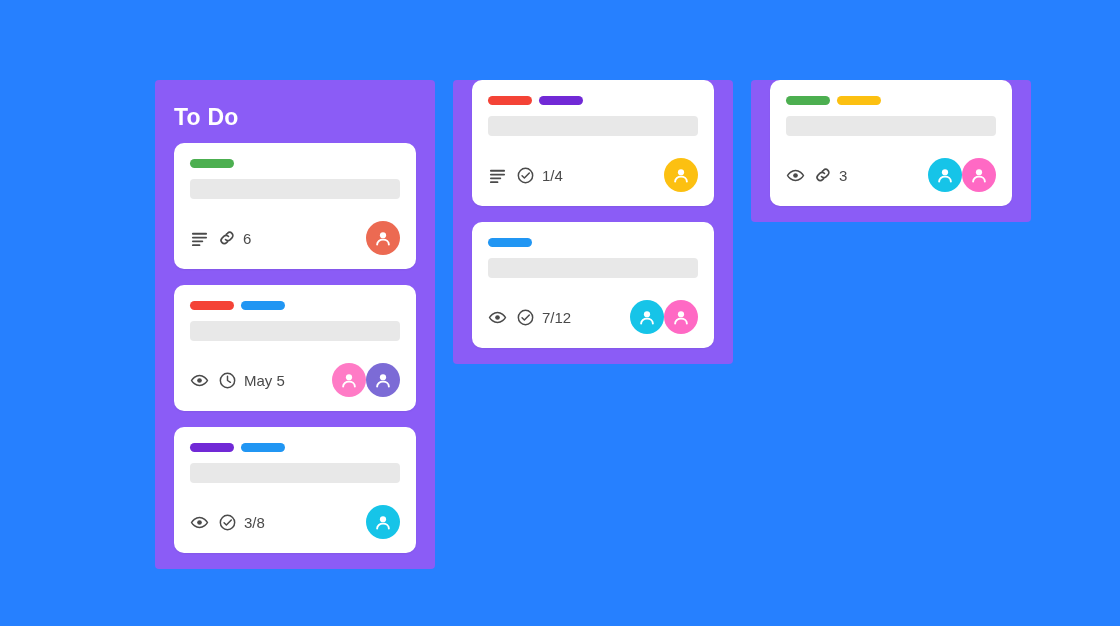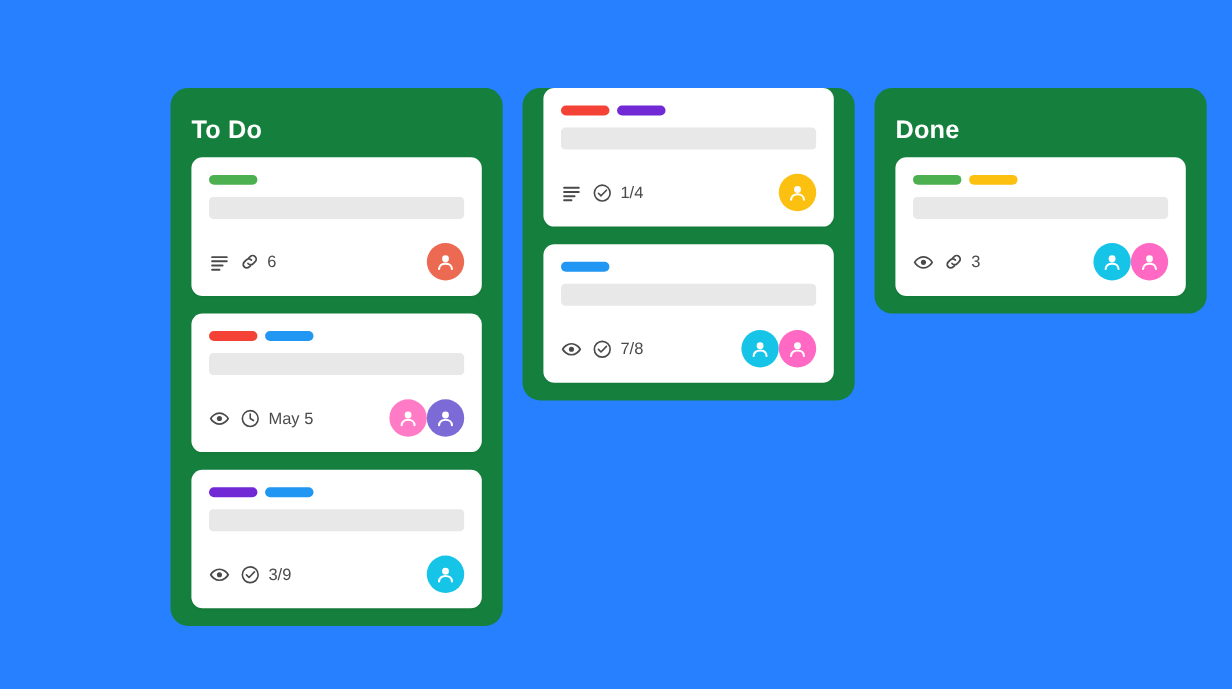--- a/index.html
+++ b/index.html
@@ -15,24 +15,24 @@
   }
   .board {
     position: absolute;
     left: 155px;
     top: 80px;
     display: flex;
     align-items: flex-start;
     gap: 18px;
   }
   .column {
-    background: #15803d;
-    border-radius: 16px;
+    background: #8b5cf6;
+    border-radius: 4px;
     padding: 0 0 16px 0;
-    width: 302px;
+    width: 280px;
     box-sizing: border-box;
   }
   .column-header {
     color: #FFFFFF;
     font-size: 23px;
     font-weight: bold;
     padding: 26px 0 14px 19px;
     letter-spacing: 0.2px;
     line-height: 1;
   }
@@ -206,21 +206,21 @@
                   <path d="M11 5.2C6.4 5.2 2.8 9 1.8 11c1 2 4.6 5.8 9.2 5.8s8.2-3.8 9.2-5.8c-1-2-4.6-5.8-9.2-5.8z" stroke="currentColor" stroke-width="1.8"></path>
                   <circle cx="11" cy="11" r="2.7" fill="currentColor"></circle>
                 </svg>
               </span>
               <span class="meta-icon">
                 <svg width="19" height="19" viewBox="0 0 22 22" fill="none">
                   <circle cx="11" cy="11" r="8.3" stroke="currentColor" stroke-width="1.7"></circle>
                   <path d="M7 11.2l2.7 2.7L15.4 8" stroke="currentColor" stroke-width="1.7" stroke-linecap="round" stroke-linejoin="round"></path>
                 </svg>
               </span>
-              <span class="meta-text">3/9</span>
+              <span class="meta-text">3/8</span>
             </div>
             <div class="avatars">
               <span class="avatar front" style="background: rgb(22, 196, 232);">
                 <svg width="22" height="22" viewBox="0 0 24 24" fill="none">
                   <circle cx="12" cy="9" r="3.4" fill="#FFFFFF"></circle>
                   <path d="M5.6 19.2c0-3.5 2.9-5.4 6.4-5.4s6.4 1.9 6.4 5.4" stroke="#FFFFFF" stroke-width="2.1" stroke-linecap="round" fill="none"></path>
                 </svg>
               </span>
             </div>
           </div>
@@ -277,42 +277,41 @@
                   <path d="M11 5.2C6.4 5.2 2.8 9 1.8 11c1 2 4.6 5.8 9.2 5.8s8.2-3.8 9.2-5.8c-1-2-4.6-5.8-9.2-5.8z" stroke="currentColor" stroke-width="1.8"></path>
                   <circle cx="11" cy="11" r="2.7" fill="currentColor"></circle>
                 </svg>
               </span>
               <span class="meta-icon">
                 <svg width="19" height="19" viewBox="0 0 22 22" fill="none">
                   <circle cx="11" cy="11" r="8.3" stroke="currentColor" stroke-width="1.7"></circle>
                   <path d="M7 11.2l2.7 2.7L15.4 8" stroke="currentColor" stroke-width="1.7" stroke-linecap="round" stroke-linejoin="round"></path>
                 </svg>
               </span>
-              <span class="meta-text">7/8</span>
+              <span class="meta-text">7/12</span>
             </div>
             <div class="avatars">
               <span class="avatar behind" style="background: rgb(22, 196, 232);">
                 <svg width="22" height="22" viewBox="0 0 24 24" fill="none">
                   <circle cx="12" cy="9" r="3.4" fill="#FFFFFF"></circle>
                   <path d="M5.6 19.2c0-3.5 2.9-5.4 6.4-5.4s6.4 1.9 6.4 5.4" stroke="#FFFFFF" stroke-width="2.1" stroke-linecap="round" fill="none"></path>
                 </svg>
               </span>
               <span class="avatar front" style="background: rgb(255, 105, 196);">
                 <svg width="22" height="22" viewBox="0 0 24 24" fill="none">
                   <circle cx="12" cy="9" r="3.4" fill="#FFFFFF"></circle>
                   <path d="M5.6 19.2c0-3.5 2.9-5.4 6.4-5.4s6.4 1.9 6.4 5.4" stroke="#FFFFFF" stroke-width="2.1" stroke-linecap="round" fill="none"></path>
                 </svg>
               </span>
             </div>
           </div>
         </div>
       </div>
     </div>
     <div class="column">
-      <div class="column-header">Done</div>
       <div class="cards">
         <div class="card">
           <div class="labels">
             <span class="label-pill" style="background: rgb(76, 175, 80);"></span>
             <span class="label-pill" style="background: rgb(252, 192, 17);"></span>
           </div>
           <div class="title-placeholder"></div>
           <div class="card-footer">
             <div class="meta">
               <span class="meta-icon">

